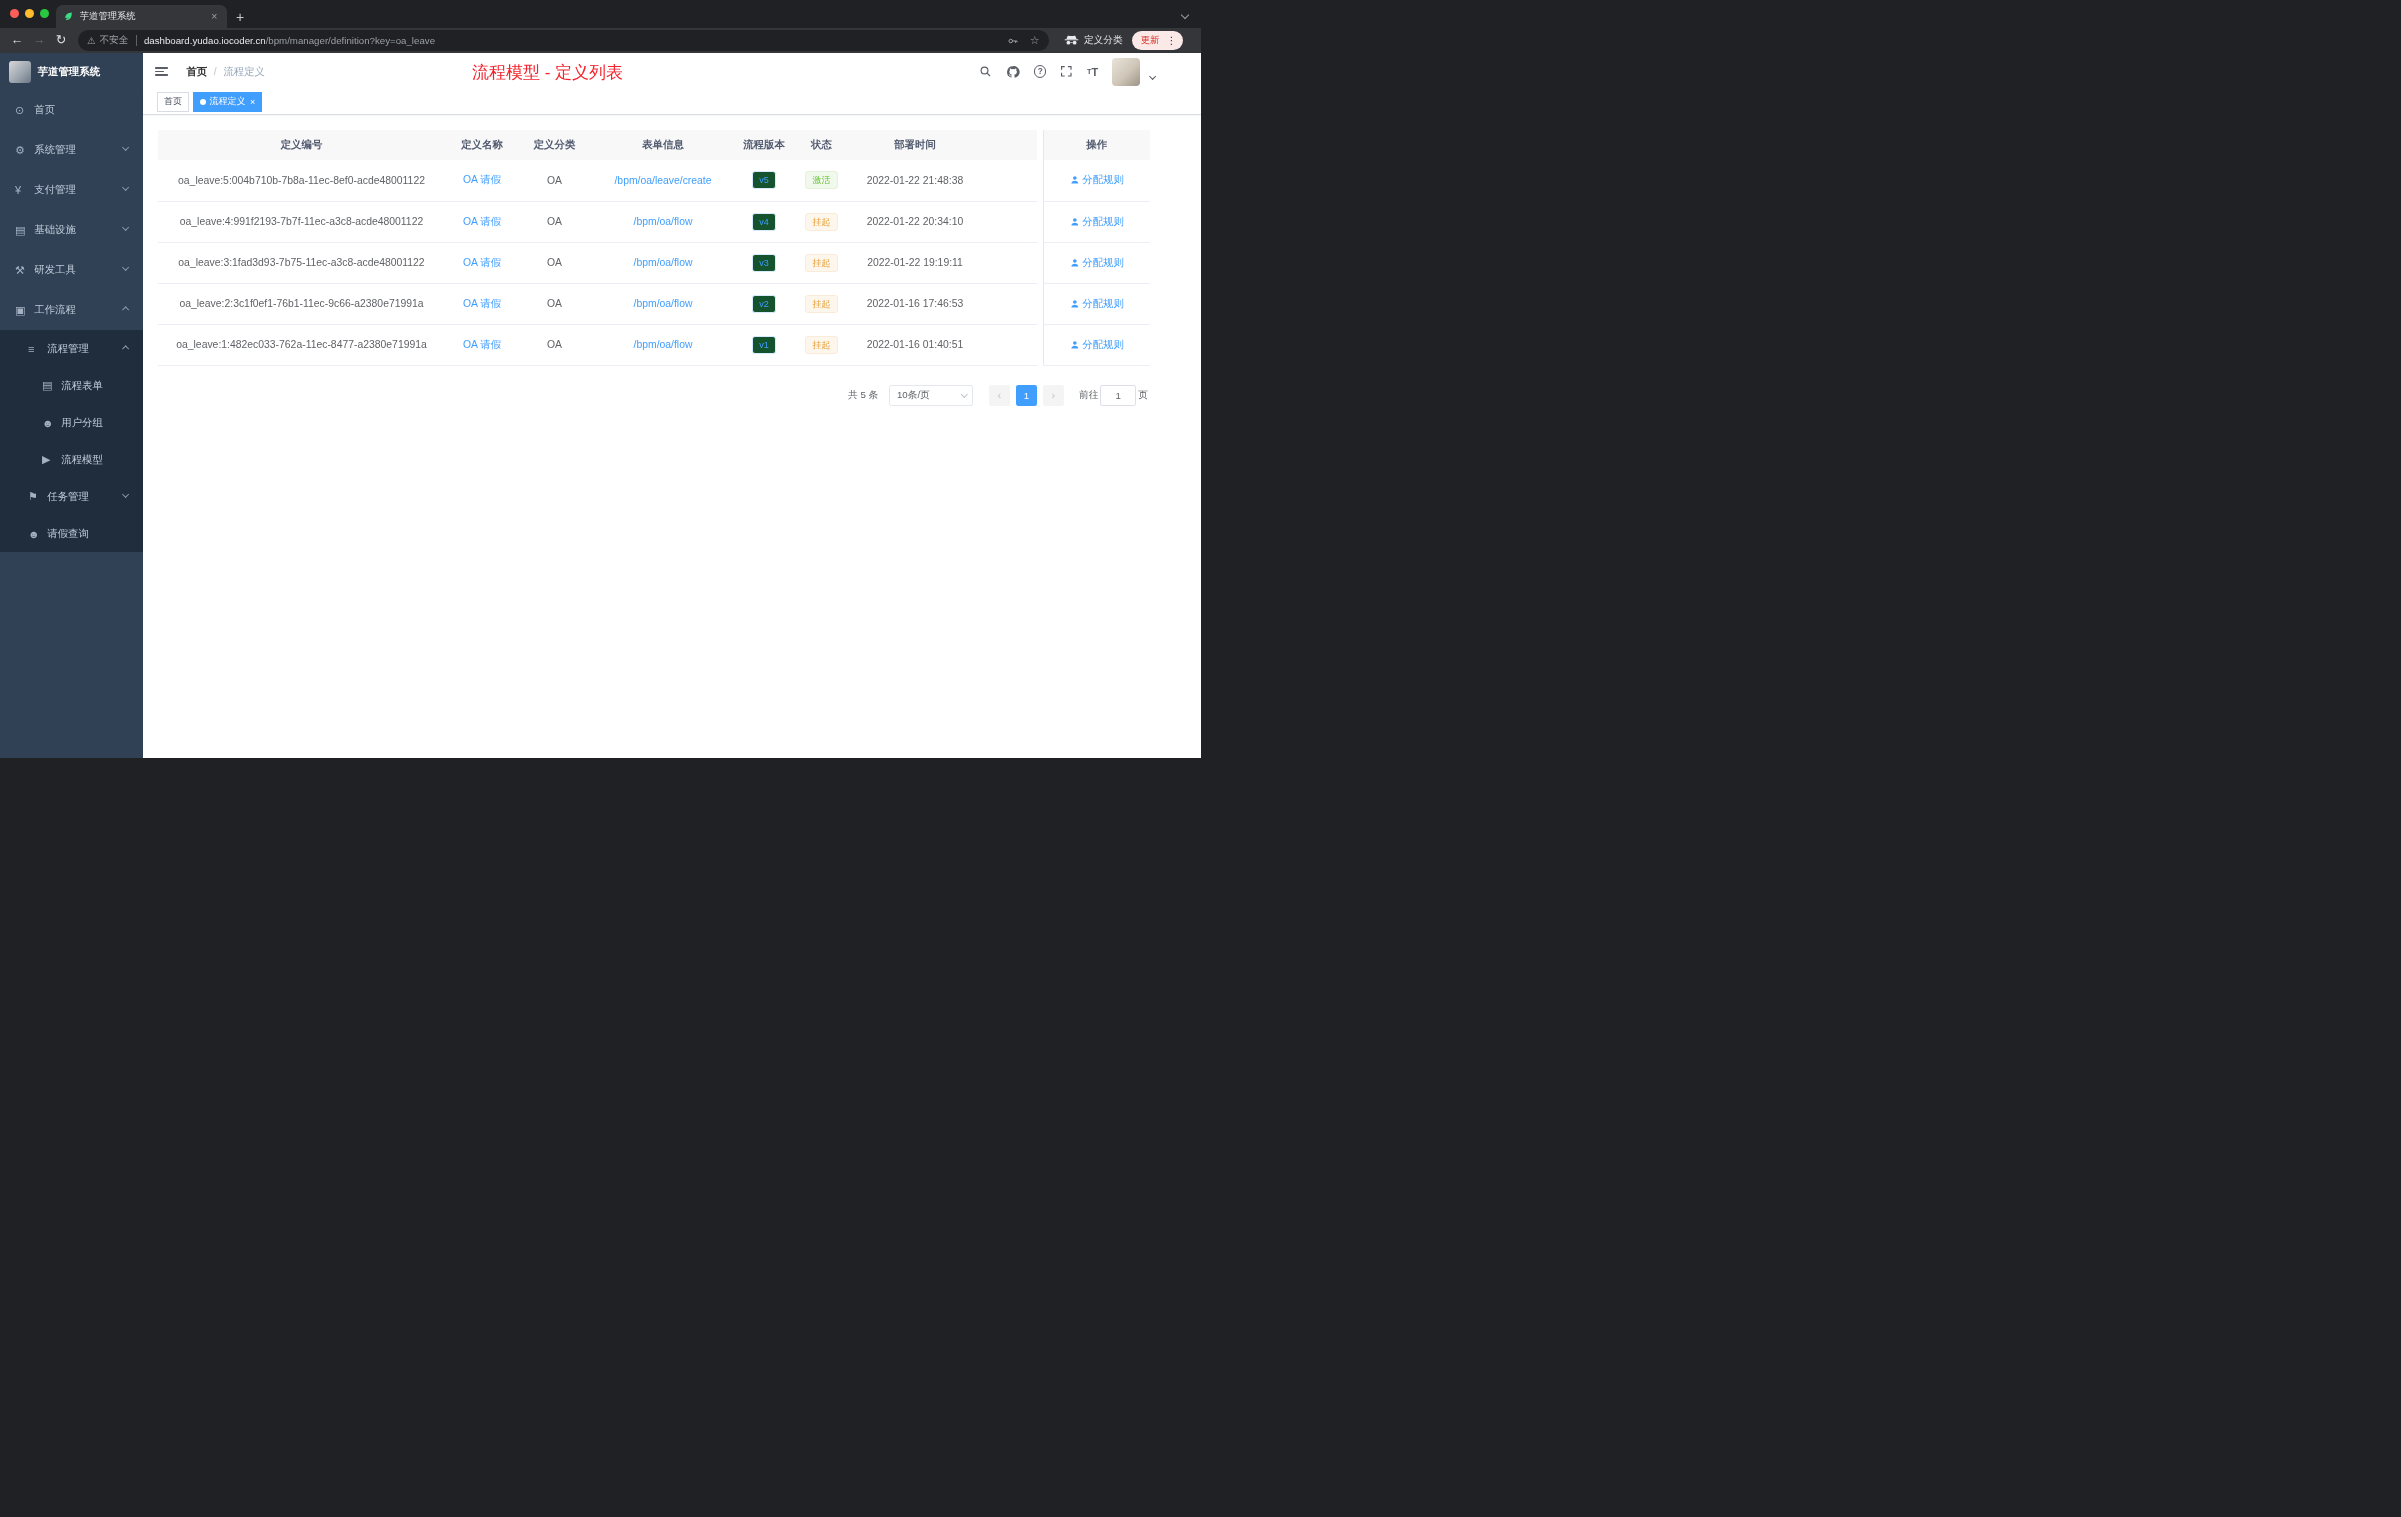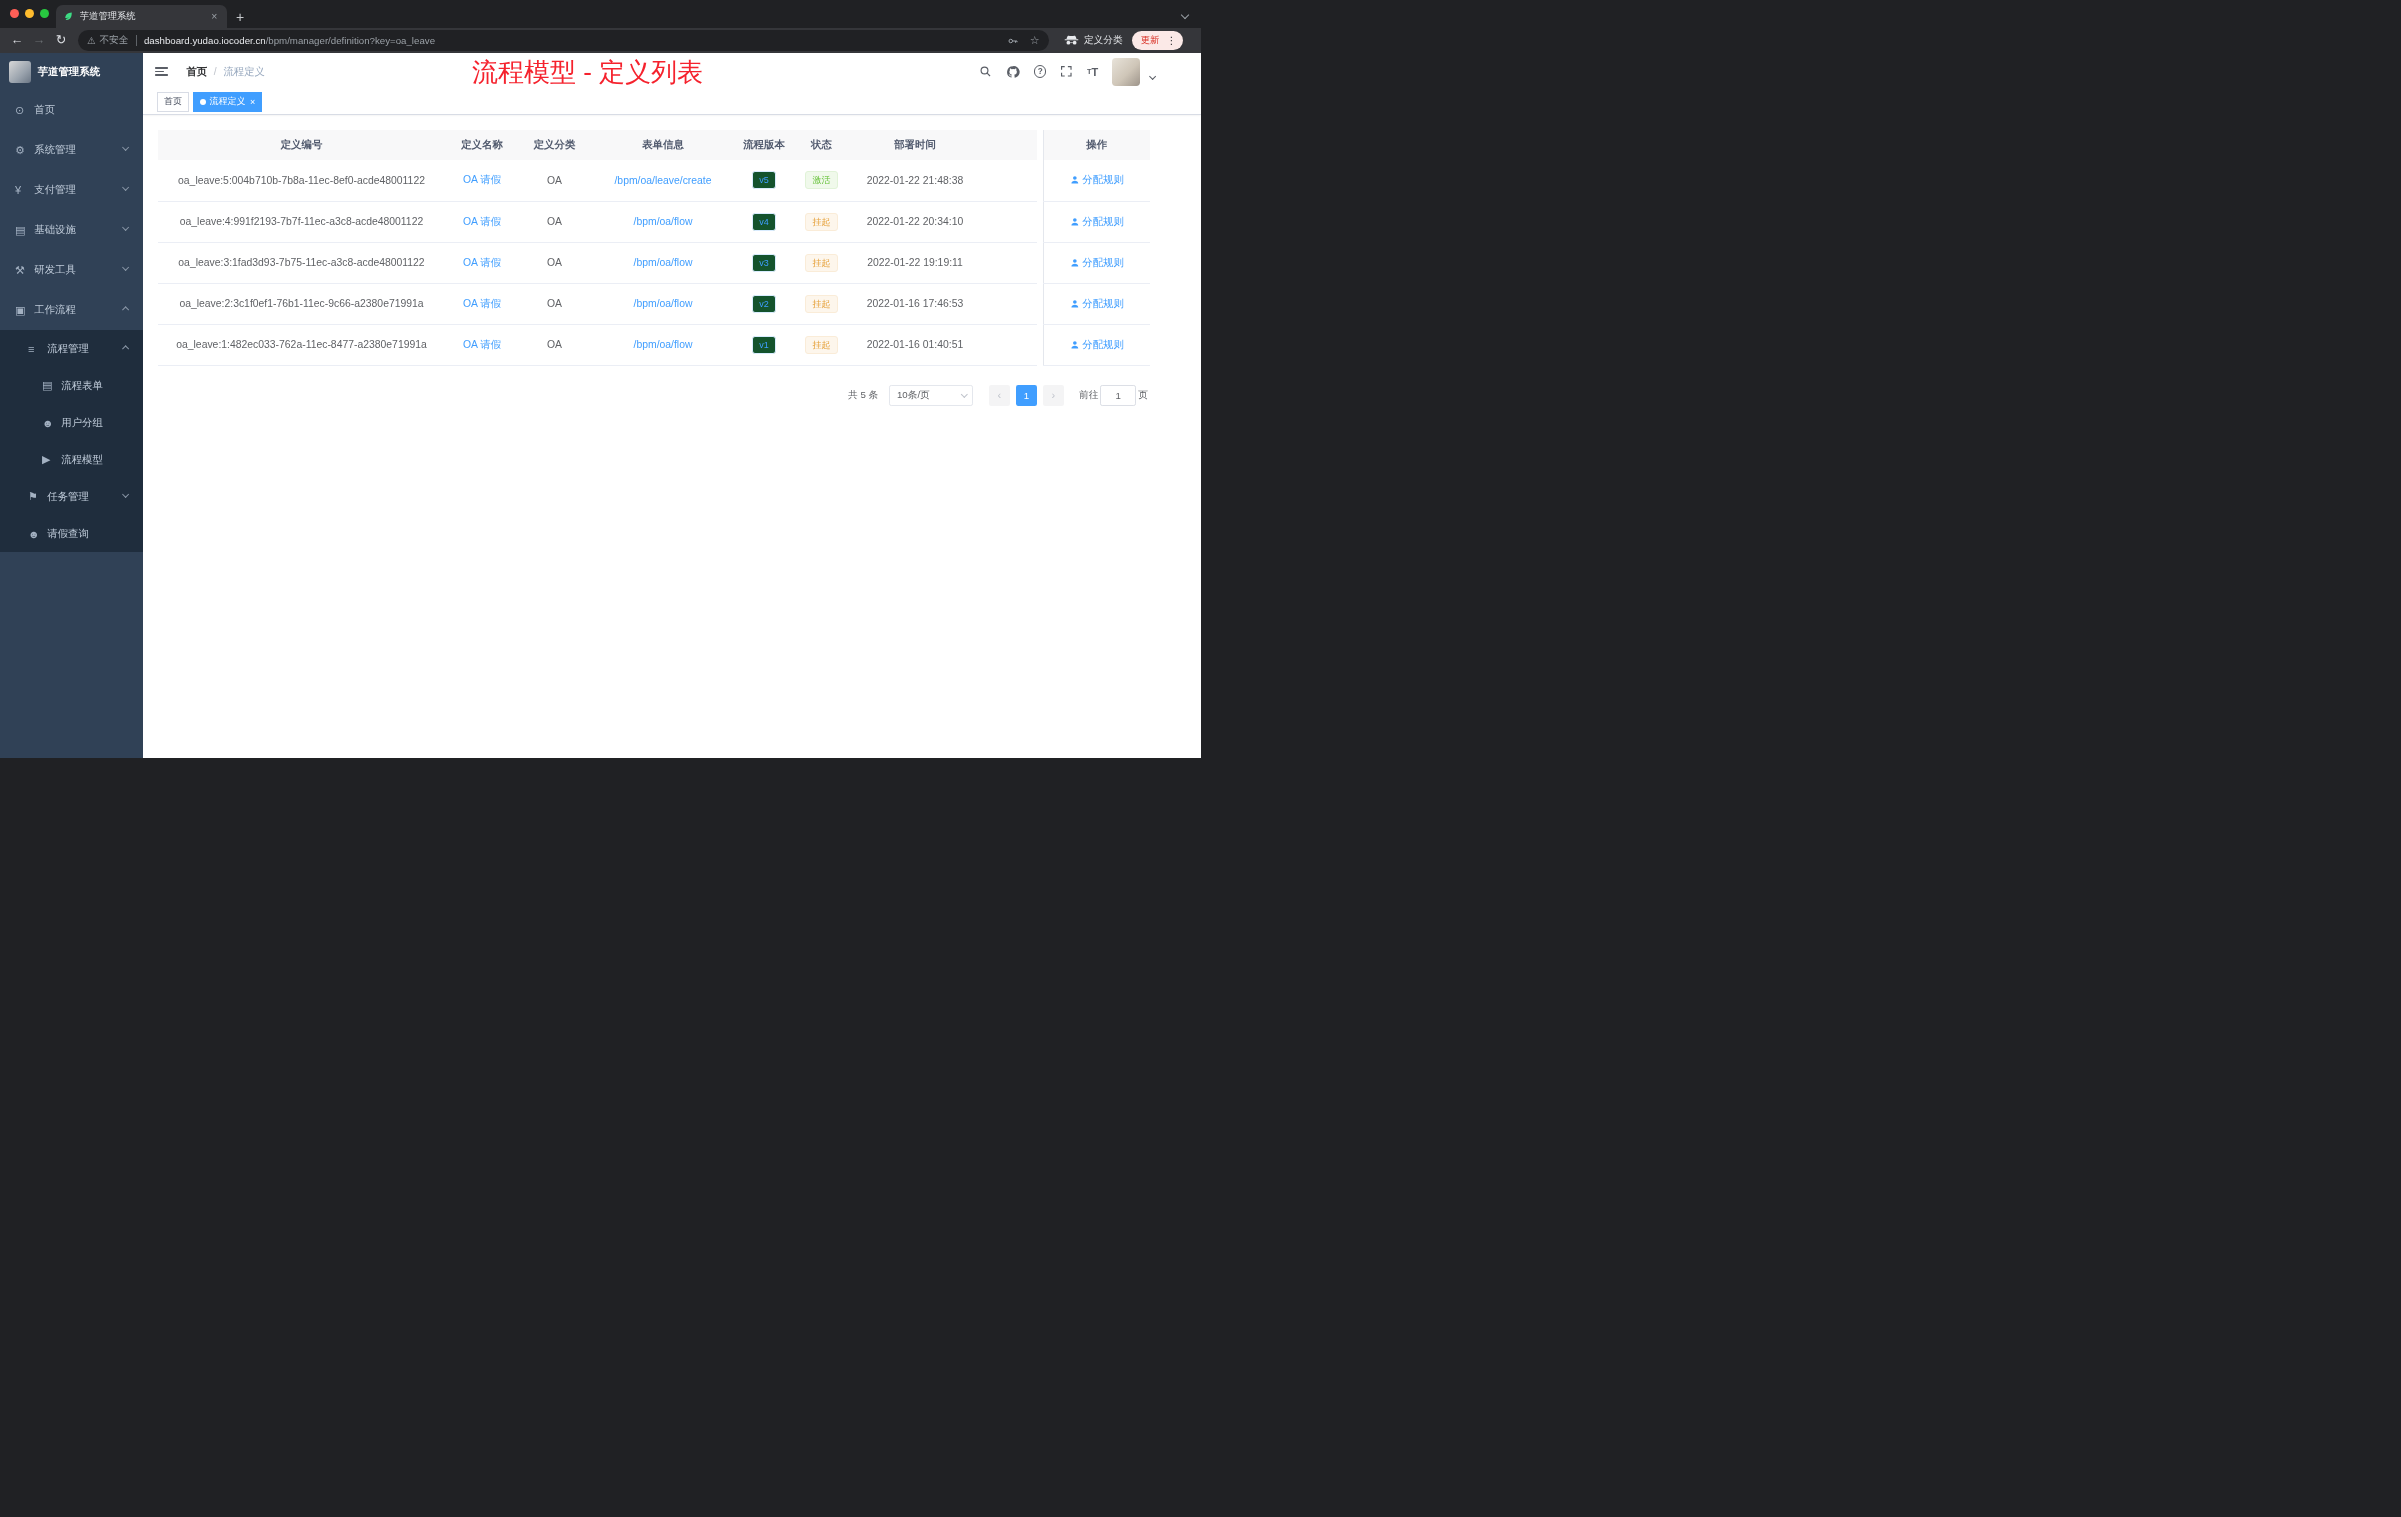--- a/index.html
+++ b/index.html
@@ -60,21 +60,21 @@
 
   
   .navbar { height:37px; display:flex; align-items:center; position:relative; background:#fff; }
   .hamburger { margin-left:12px; display:flex; flex-direction:column; gap:2.2px; width:13.4px; }
   .hamburger i { display:block; height:1.5px; background:#5a5e66; border-radius:0.7px; }
   .hamburger i:nth-child(2){ width:9px; }
   .breadcrumb { margin-left:18px; font-size:10.4px; display:flex; gap:6.7px; align-items:center; }
   .breadcrumb .bc-home { color:#303133; font-weight:bold; }
   .breadcrumb .bc-sep { color:#c0c4cc; }
   .breadcrumb .bc-cur { color:#97a8be; }
-  .red-note { position:absolute; left:329px; top:6px; font-size:26px; line-height:27px;
+  .red-note { position:absolute; left:329px; top:6px; font-size:17px; line-height:27px;
     color:#f5222d; white-space:nowrap; }
   .nav-right { margin-left:auto; display:flex; align-items:center; gap:14px; padding-right:46px; }
   .nav-right .tool { color:#5a5e66; display:flex; align-items:center; justify-content:center; }
   .q-circle { width:12.6px; height:12.6px; border:1.1px solid #5a5e66; border-radius:50%;
     font-size:8.2px; font-weight:bold; display:flex; align-items:center; justify-content:center; }
   .font-ic { font-weight:bold; color:#5a5e66; font-size:11px; }
   .font-ic small { font-size:7.4px; }
   .nav-avatar { width:28px; height:28px; border-radius:3.7px;
     background:linear-gradient(135deg,#e8e3da 0%,#cfc6b8 55%,#9d948a 100%); }
   .av-caret { width:5.2px; height:5.2px; border-right:1.1px solid #5a5e66; border-bottom:1.1px solid #5a5e66;

